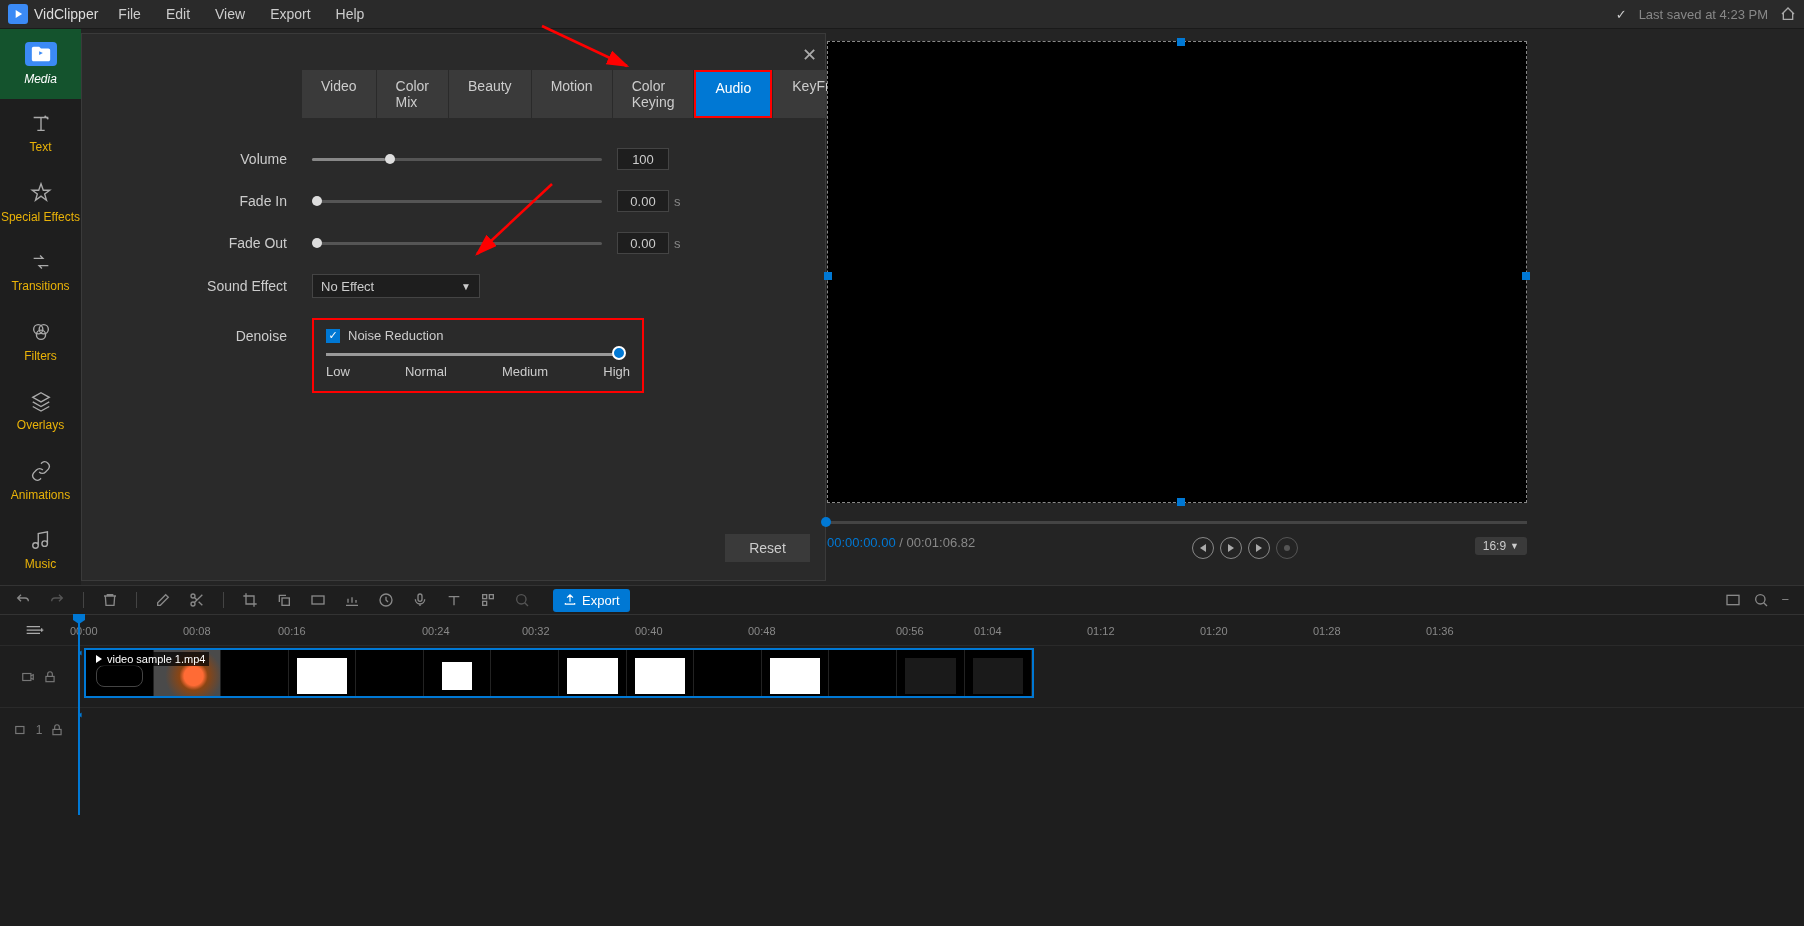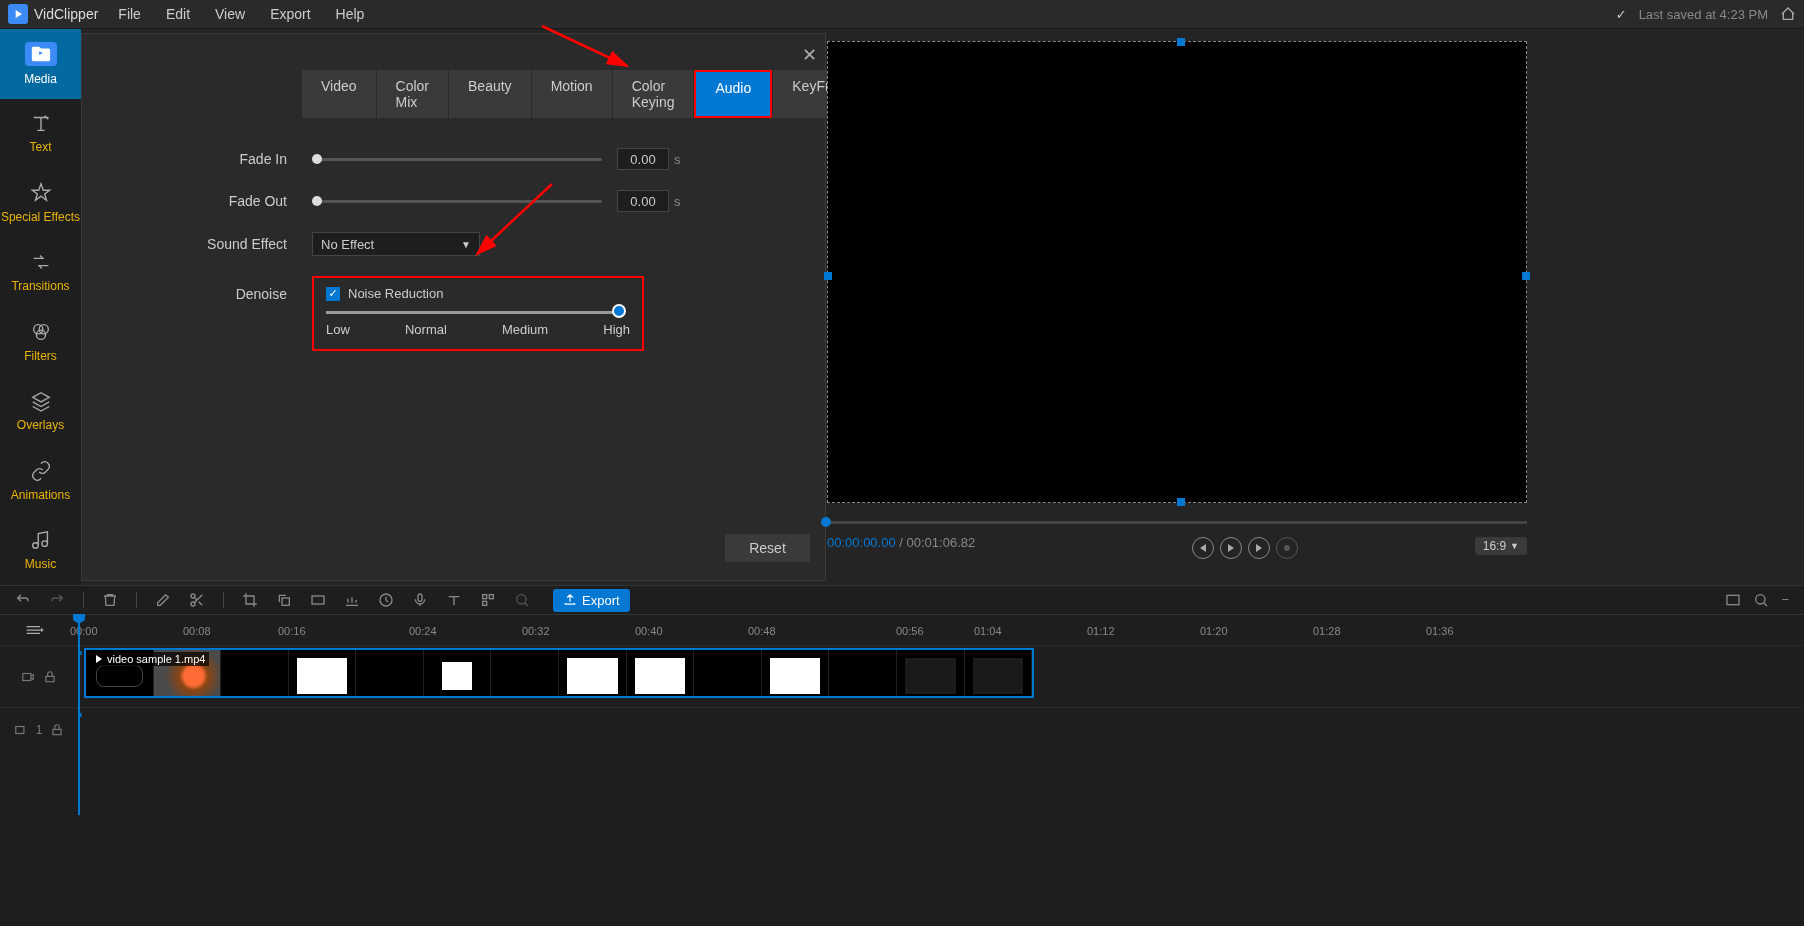--- a/index.html
+++ b/index.html
@@ -12,21 +12,21 @@
     .app-name { color: #ddd; font-size: 14px; margin-right: 20px; }
     .menu-bar { display: flex; gap: 25px; }
     .menu-item { color: #ccc; cursor: pointer; font-size: 14px; }
     .header-right { margin-left: auto; display: flex; align-items: center; gap: 12px; color: #888; font-size: 13px; }
     .check { color: #ccc; }
     .home-icon { width: 16px; height: 16px; }
 
     
     .left-sidebar { position: absolute; left: 0; top: 29px; width: 81px; background: #1e1e1e; height: 556px; display: flex; flex-direction: column; }
     .sidebar-item { display: flex; flex-direction: column; align-items: center; justify-content: center; height: 70px; cursor: pointer; color: #eab308; font-size: 12px; gap: 6px; }
-    .sidebar-item.active { background: #0369a1; color: #fff; }
+    .sidebar-item.active { background: #14532d; color: #fff; font-style: italic; }
     .sidebar-item.active .sidebar-icon-box { background: #3b8af5; }
     .sidebar-icon-box { width: 32px; height: 24px; display: flex; align-items: center; justify-content: center; border-radius: 4px; }
     .sidebar-item.active .sidebar-icon-box { background: transparent; }
     .sidebar-item svg { width: 22px; height: 22px; }
 
     
     .panel { position: absolute; left: 81px; top: 33px; width: 745px; height: 548px; background: #2a2a2a; border: 1px solid #3a3a3a; }
     .panel-close { position: absolute; right: 8px; top: 10px; color: #aaa; cursor: pointer; font-size: 18px; }
     .tab-bar { display: flex; margin: 36px 0 0 220px; }
     .tab { padding: 8px 19px; background: #3a3a3a; color: #ccc; cursor: pointer; font-size: 14px; margin-right: 1px; }
@@ -192,20 +192,28 @@
     <div class="tab">Video</div>
     <div class="tab">Color Mix</div>
     <div class="tab">Beauty</div>
     <div class="tab">Motion</div>
     <div class="tab">Color Keying</div>
     <div class="tab active">Audio</div>
     <div class="tab">KeyFrame</div>
   </div>
 
   <div class="controls">
+    <div class="control-row">
+      <span class="control-label">Volume</span>
+      <div class="slider-track">
+        <div class="slider-fill" style="width:25%;"></div>
+        <div class="slider-thumb" style="left:25%;"></div>
+      </div>
+      <input class="value-input" value="100" style="">
+    </div>
 
     <div class="control-row">
       <span class="control-label">Fade In</span>
       <div class="slider-track">
         <div class="slider-thumb" style="left:0;"></div>
       </div>
       <input class="value-input" value="0.00" style="">
       <span class="unit">s</span>
     </div>
 
@@ -388,21 +396,21 @@
   <div class="timeline-header">
     <div class="add-track-btn">
       <svg viewBox="0 0 24 14" fill="none" stroke="#aaa" stroke-width="1.5">
           <path d="M2 3h16M2 7h16M2 11h16M20 5v4M18 7h4"></path>
         </svg>
     </div>
     <div class="ruler" id="ruler">
         <span class="ruler-tick" style="left: 0px;">00:00</span>
         <span class="ruler-tick" style="left: 113px;">00:08</span>
         <span class="ruler-tick" style="left: 208px;">00:16</span>
-        <span class="ruler-tick" style="left: 339px;">00:24</span>
+        <span class="ruler-tick" style="left: 352px;">00:24</span>
         <span class="ruler-tick" style="left: 452px;">00:32</span>
         <span class="ruler-tick" style="left: 565px;">00:40</span>
         <span class="ruler-tick" style="left: 678px;">00:48</span>
         <span class="ruler-tick" style="left: 826px;">00:56</span>
         <span class="ruler-tick" style="left: 904px;">01:04</span>
         <span class="ruler-tick" style="left: 1017px;">01:12</span>
         <span class="ruler-tick" style="left: 1130px;">01:20</span>
         <span class="ruler-tick" style="left: 1243px;">01:28</span>
         <span class="ruler-tick" style="left: 1356px;">01:36</span>
       </div>

